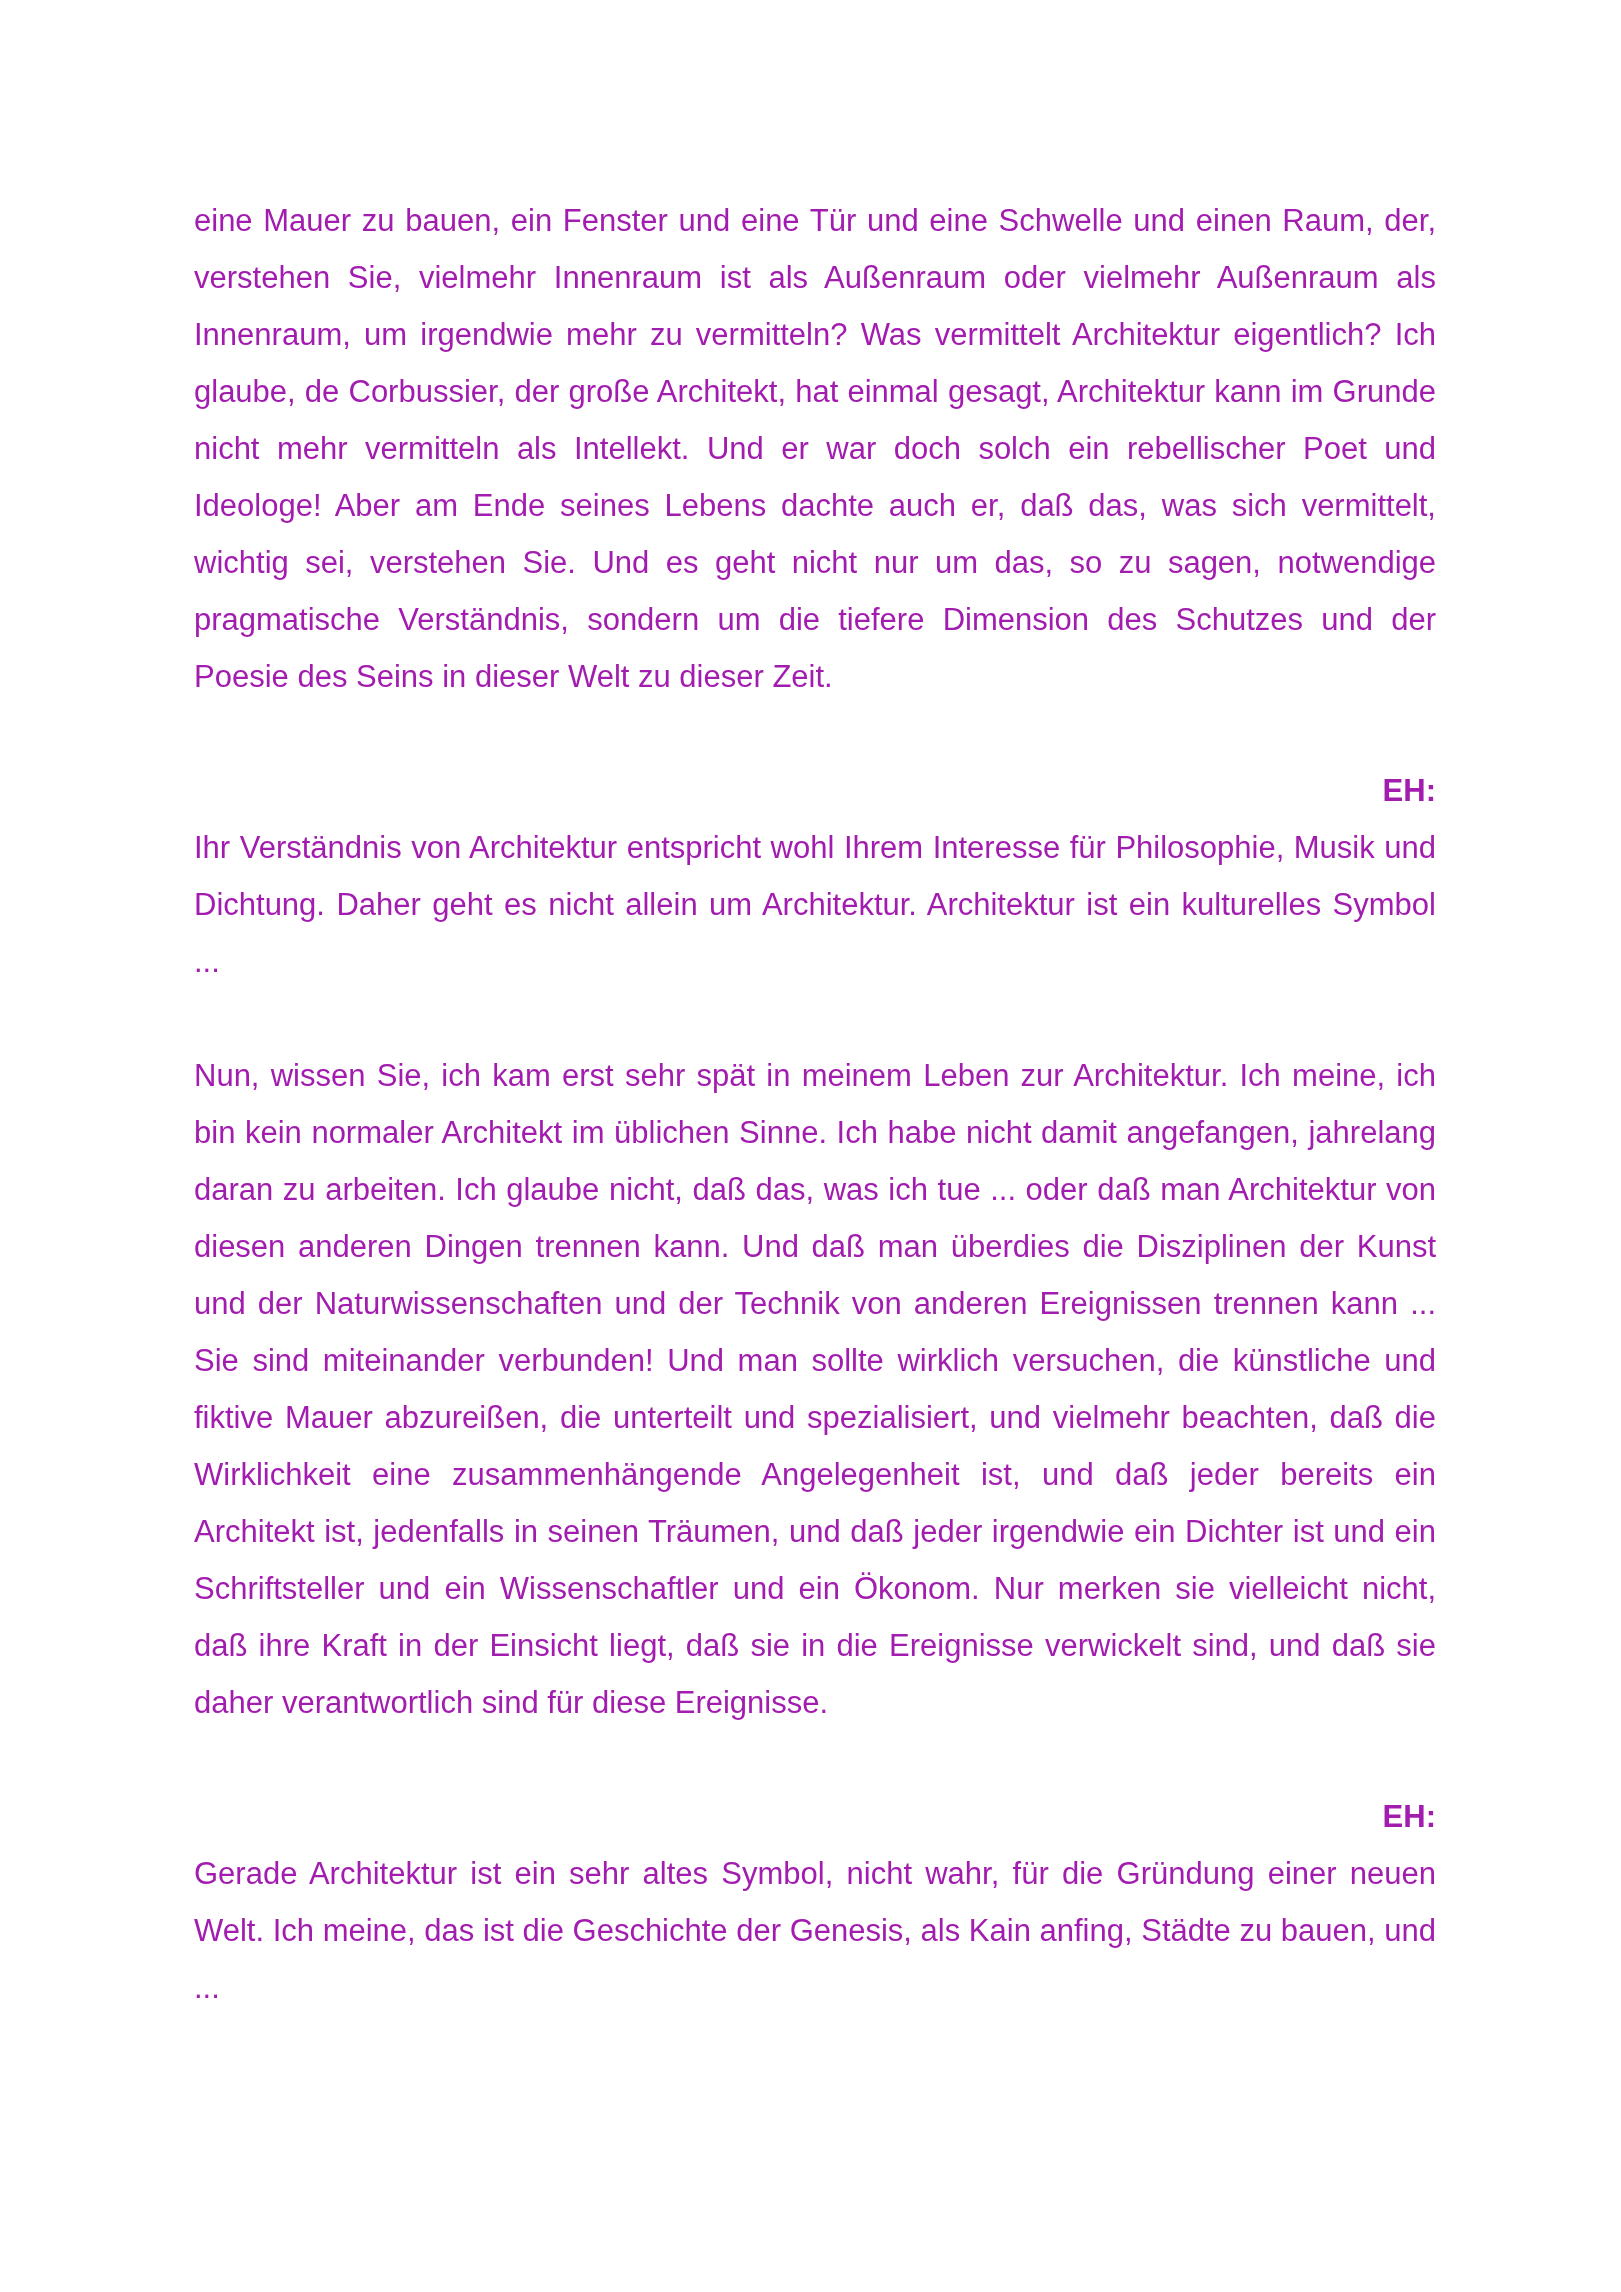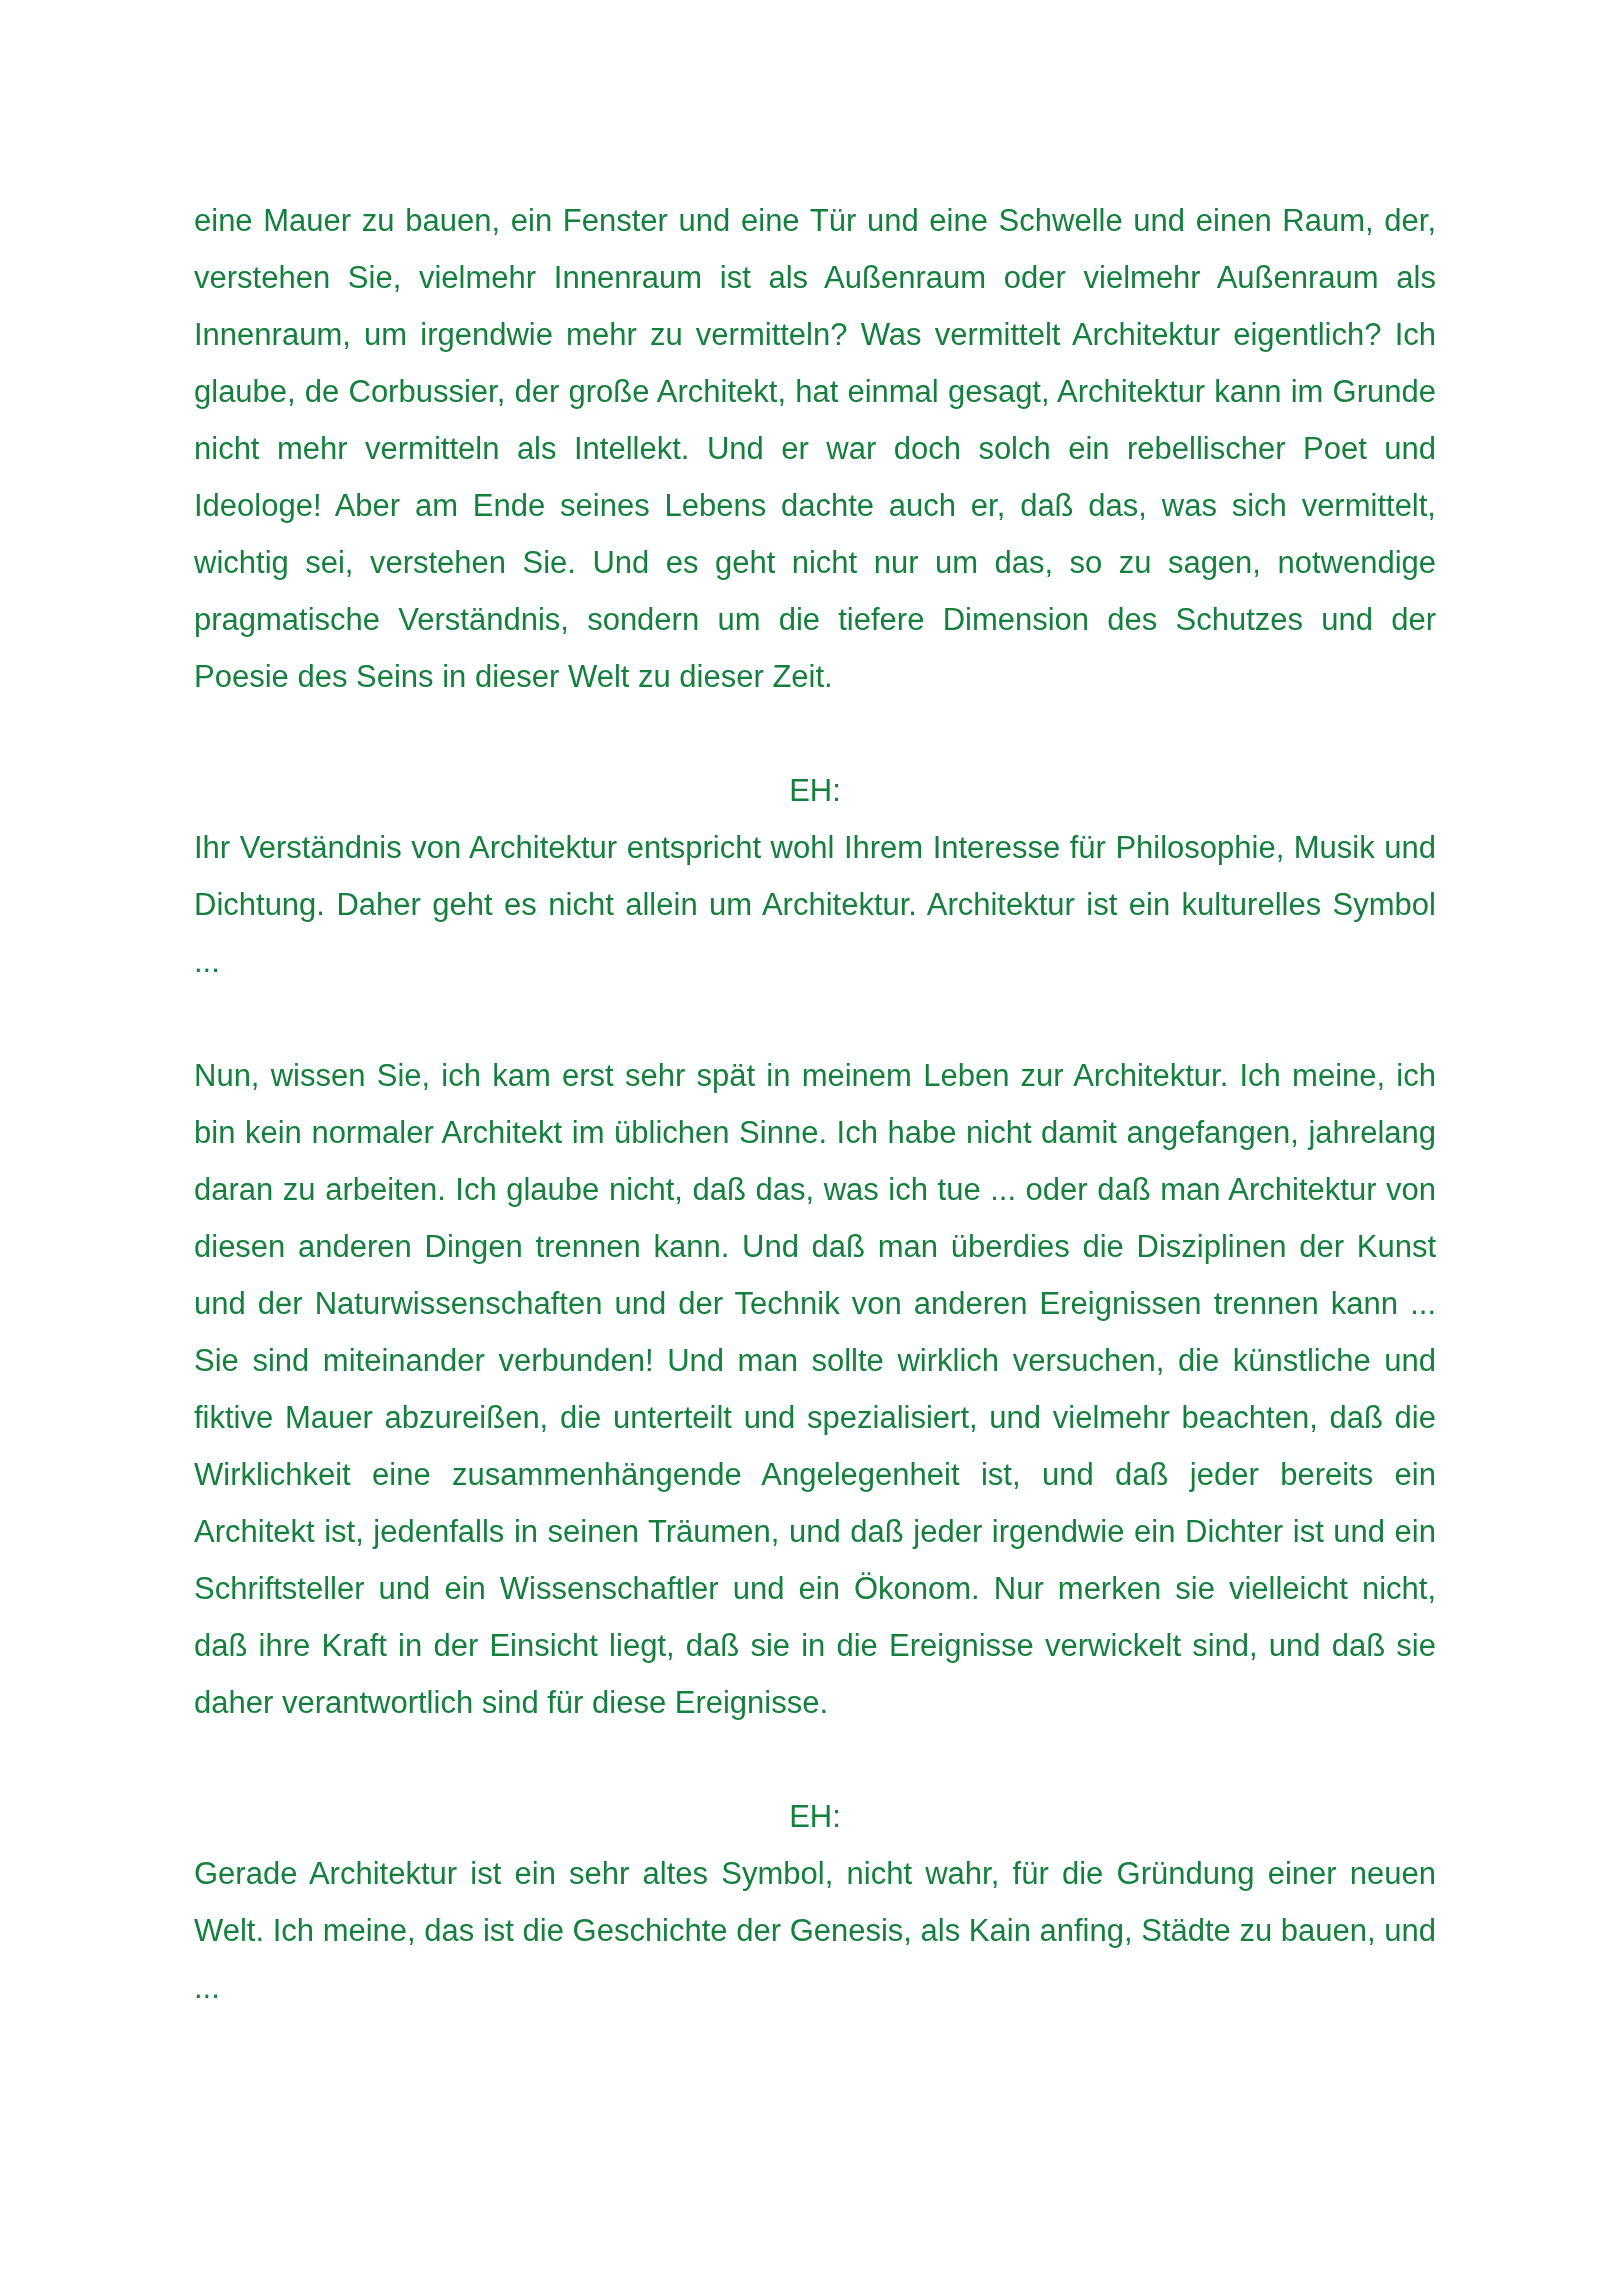--- a/index.html
+++ b/index.html
@@ -14,30 +14,31 @@
       overflow: hidden;
     }
     .page {
       position: absolute;
       left: 194px;
       top: 192px;
       width: 1242px;
       font-family: "Liberation Sans", sans-serif;
       font-size: 31px;
       line-height: 57px;
-      color: #15803d;
+      color: #a21caf;
     }
     .para {
       margin: 0;
       text-align: justify;
       text-justify: inter-word;
     }
     .speaker {
       margin: 0;
-      text-align: center;
+      text-align: right;
+      font-weight: bold;
     }
     .gap {
       height: 57px;
     }
   </style>
 </head>
 <body>
 
 <div class="page">
   <p class="para">eine Mauer zu bauen, ein Fenster und eine Tür und eine Schwelle und einen Raum, der, verstehen Sie, vielmehr Innenraum ist als Außenraum oder vielmehr Außenraum als Innenraum, um irgendwie mehr zu vermitteln? Was vermittelt Architektur eigentlich? Ich glaube, de Corbussier, der große Architekt, hat einmal gesagt, Architektur kann im Grunde nicht mehr vermitteln als Intellekt. Und er war doch solch ein rebellischer Poet und Ideologe! Aber am Ende seines Lebens dachte auch er, daß das, was sich vermittelt, wichtig sei, verstehen Sie. Und es geht nicht nur um das, so zu sagen, notwendige pragmatische Verständnis, sondern um die tiefere Dimension des Schutzes und der Poesie des Seins in dieser Welt zu dieser Zeit.</p>

